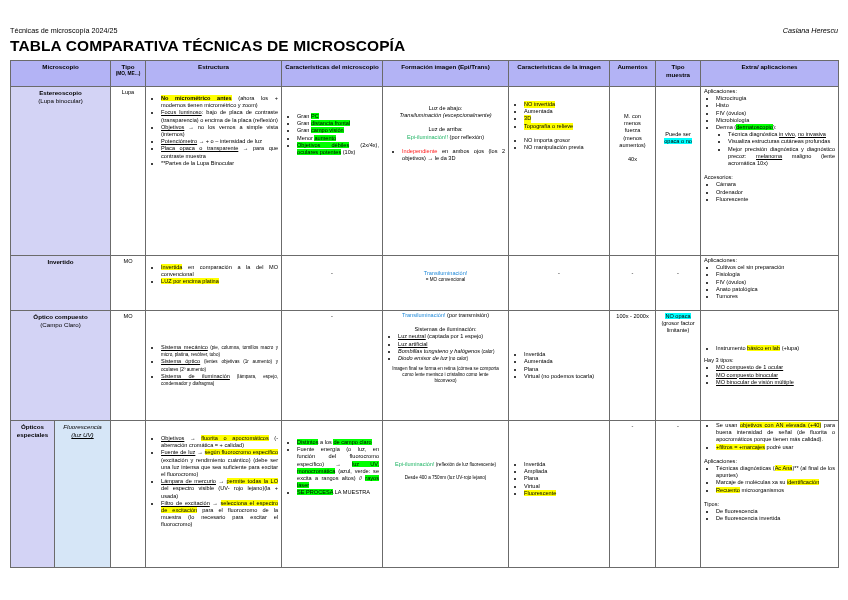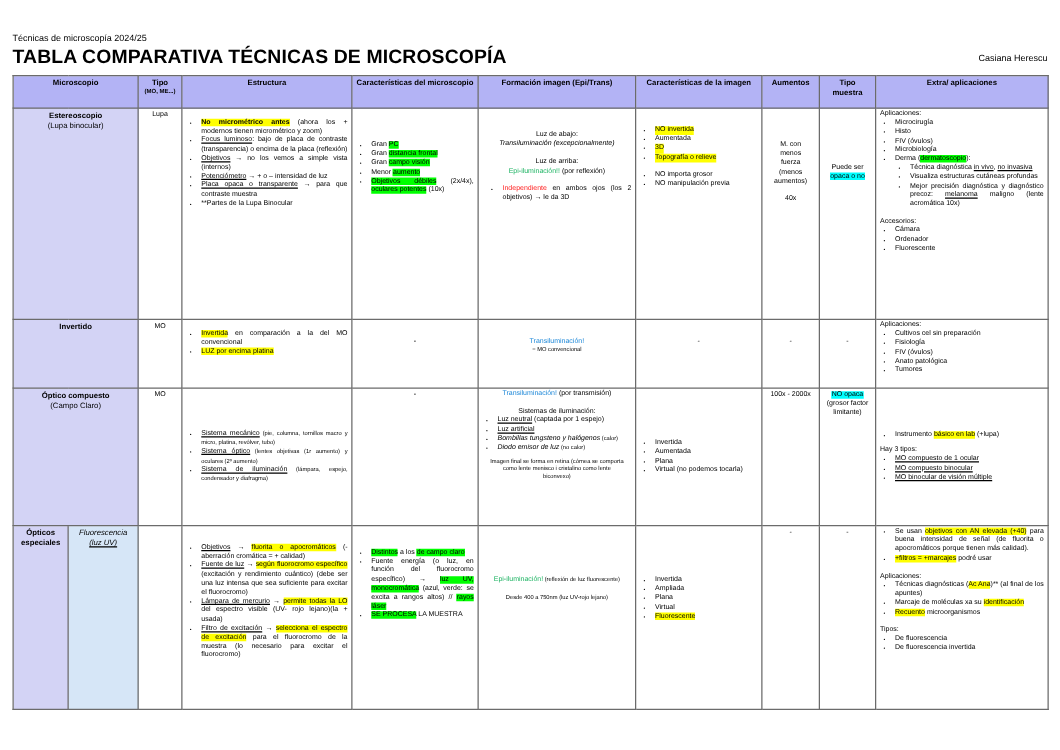--- a/index.html
+++ b/index.html
@@ -1,18 +1,18 @@
 <!DOCTYPE html>
 <html><head>
 <meta charset="utf-8">
 <style>
   html, body { margin: 0; padding: 0; background: #ffffff; }
   body { width: 848px; height: 600px; position: relative; overflow: hidden; font-family: "Liberation Sans", sans-serif; color: #000; }
   .topline { position: absolute; top: 26px; left: 10px; right: 10px; font-size: 7.2px; }
-  .topline .right { position: absolute; right: 0; top: 16px; }
+  .topline .right { position: absolute; right: 0; top: 0; font-style: italic; }
   .title { position: absolute; top: 37px; left: 10px; font-size: 15.5px; font-weight: bold; letter-spacing: 0.1px; }
   table.main { position: absolute; top: 60px; left: 10px; width: 828px; border-collapse: collapse; table-layout: fixed; font-size: 5.6px; line-height: 7.2px; }
   table.main th, table.main td { border: 1px solid #6b6b6b; vertical-align: top; padding: 2px 3px; }
   table.main th { background: #b3b3f5; font-weight: bold; text-align: center; font-size: 6.2px; line-height: 8px; vertical-align: top; padding-top: 2px; }
   th .sub { display: block; font-size: 4.8px; line-height: 5.4px; font-weight: bold; }
   td.mic { background: #d3d3f5; text-align: center; vertical-align: middle; font-weight: bold; font-size: 6.2px; line-height: 8px; }
   td.mic .paren { font-weight: normal; }
   td.mic2 { background: #d6e6f7; text-align: center; vertical-align: middle; font-style: italic; font-size: 6.2px; line-height: 8px; }
   td.center { text-align: center; vertical-align: middle; }
   td.centertop { text-align: center; }

